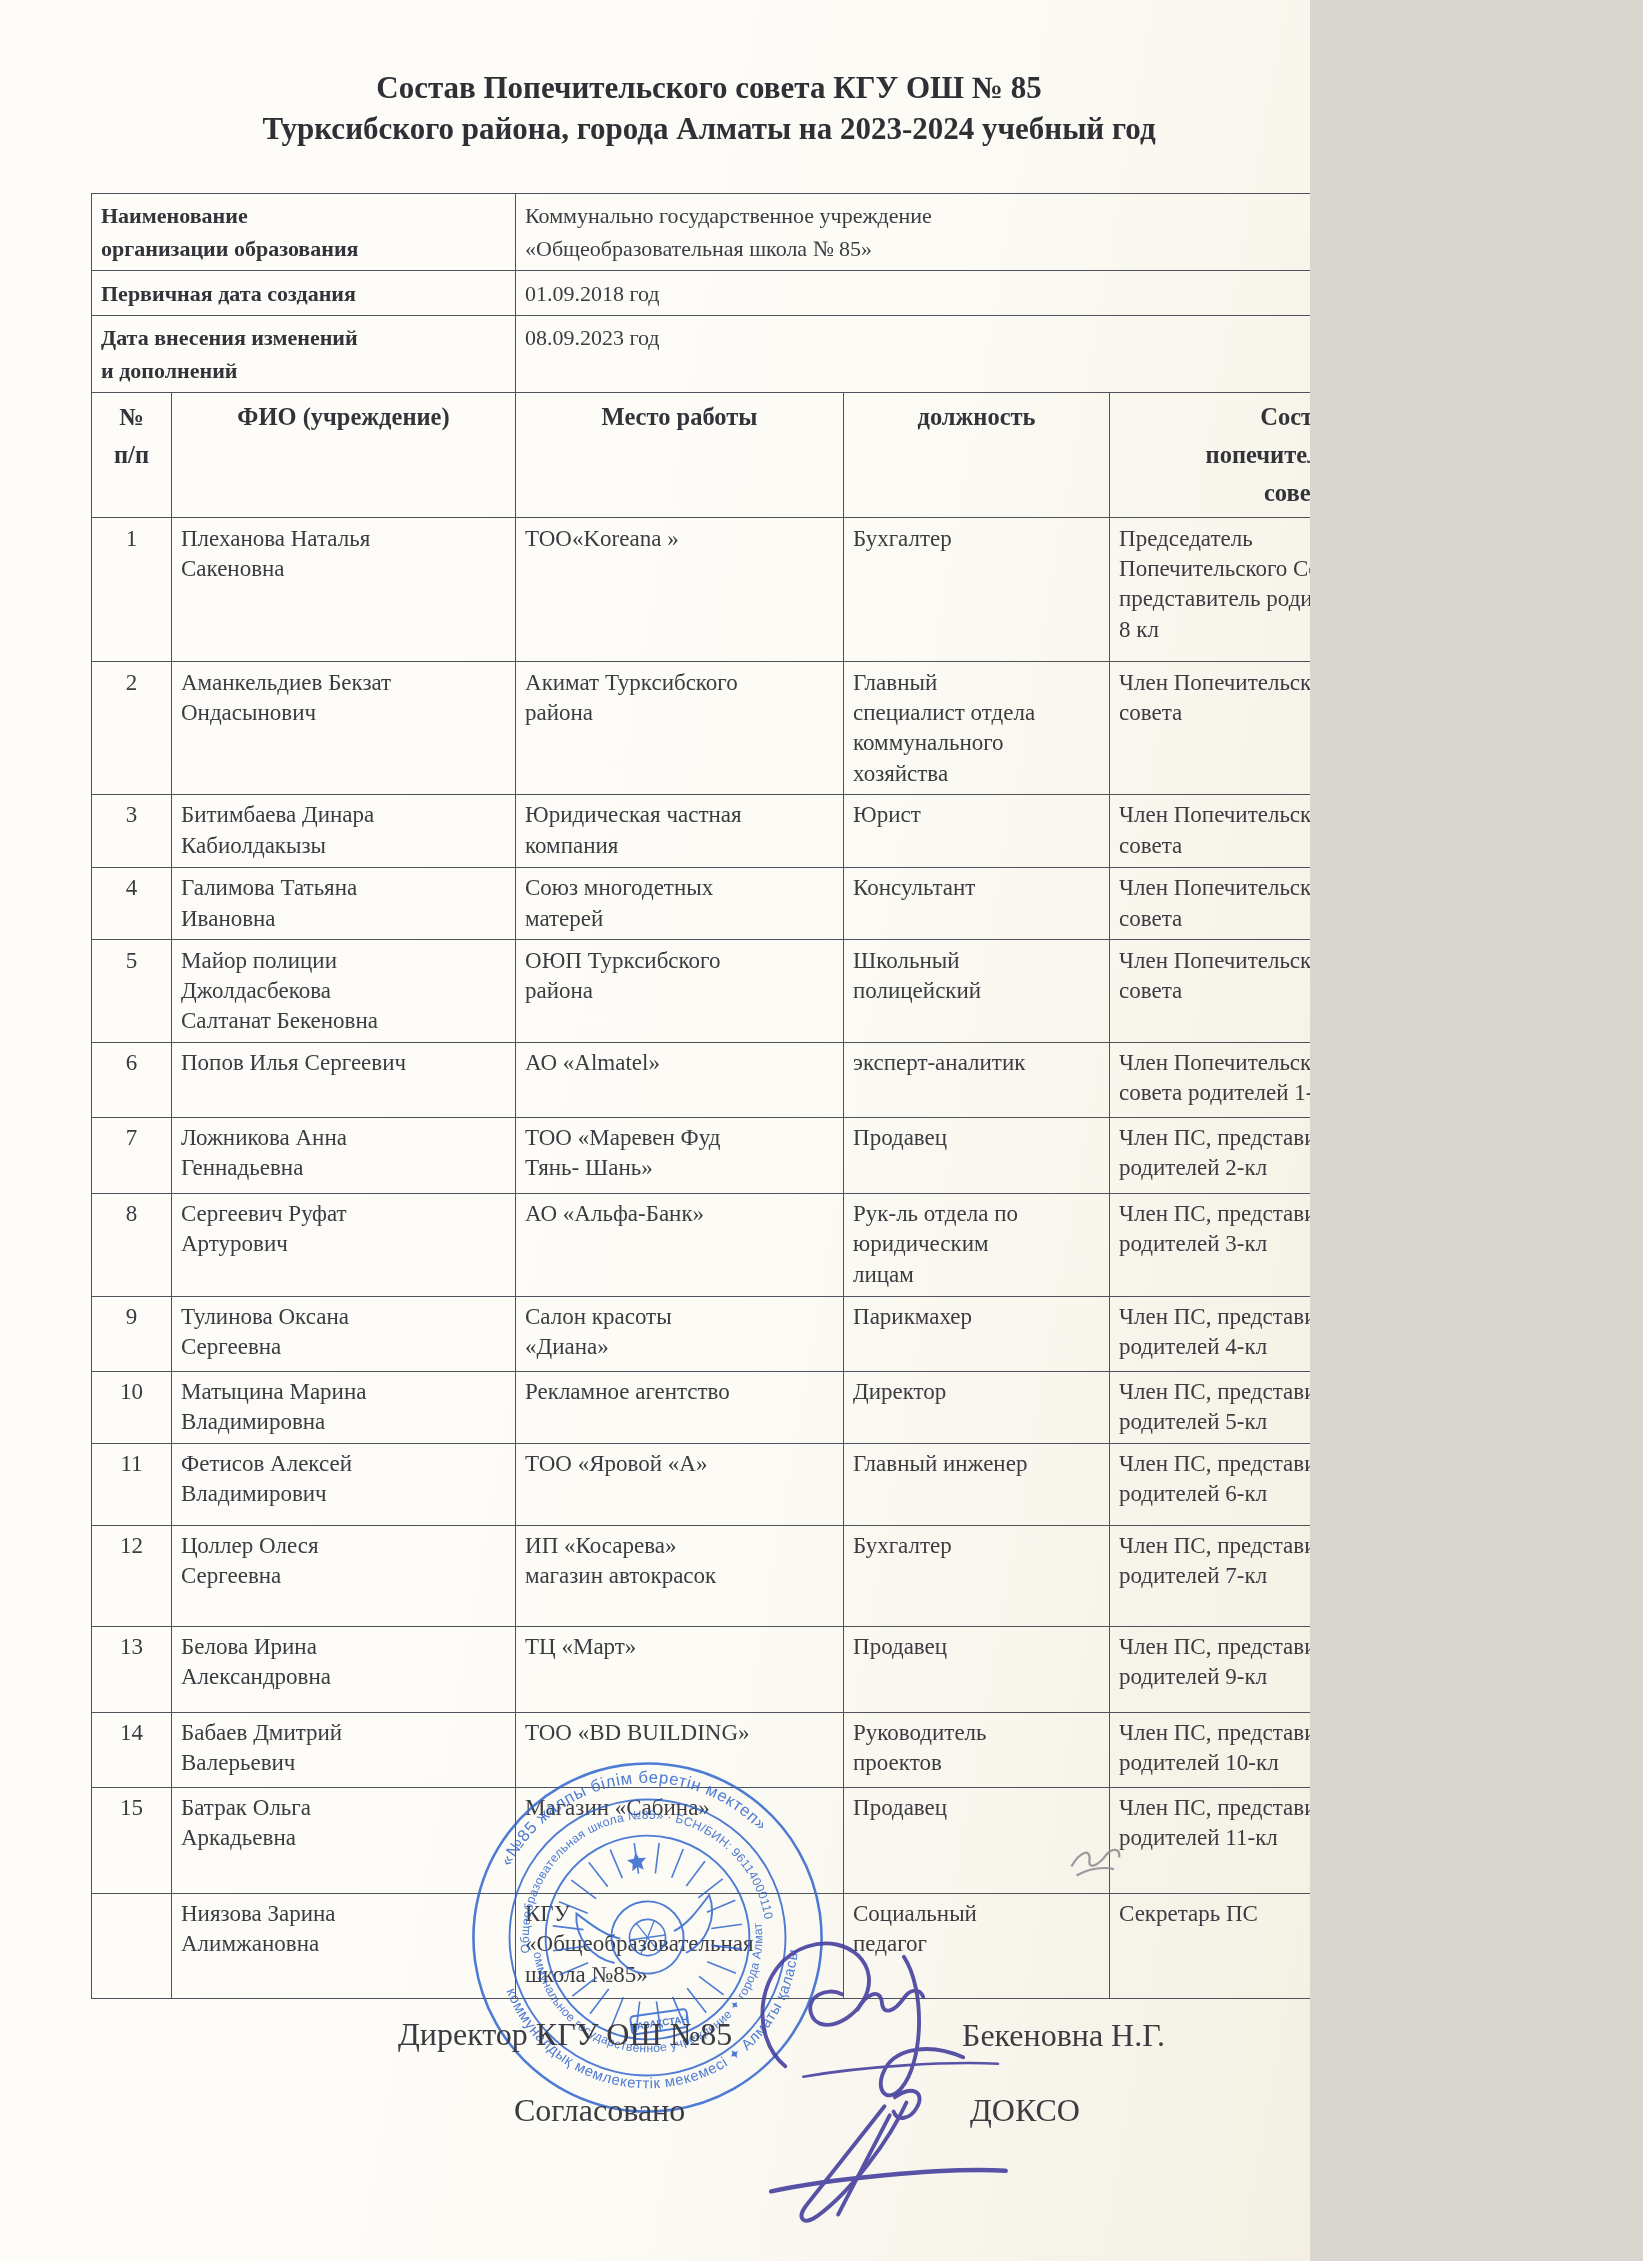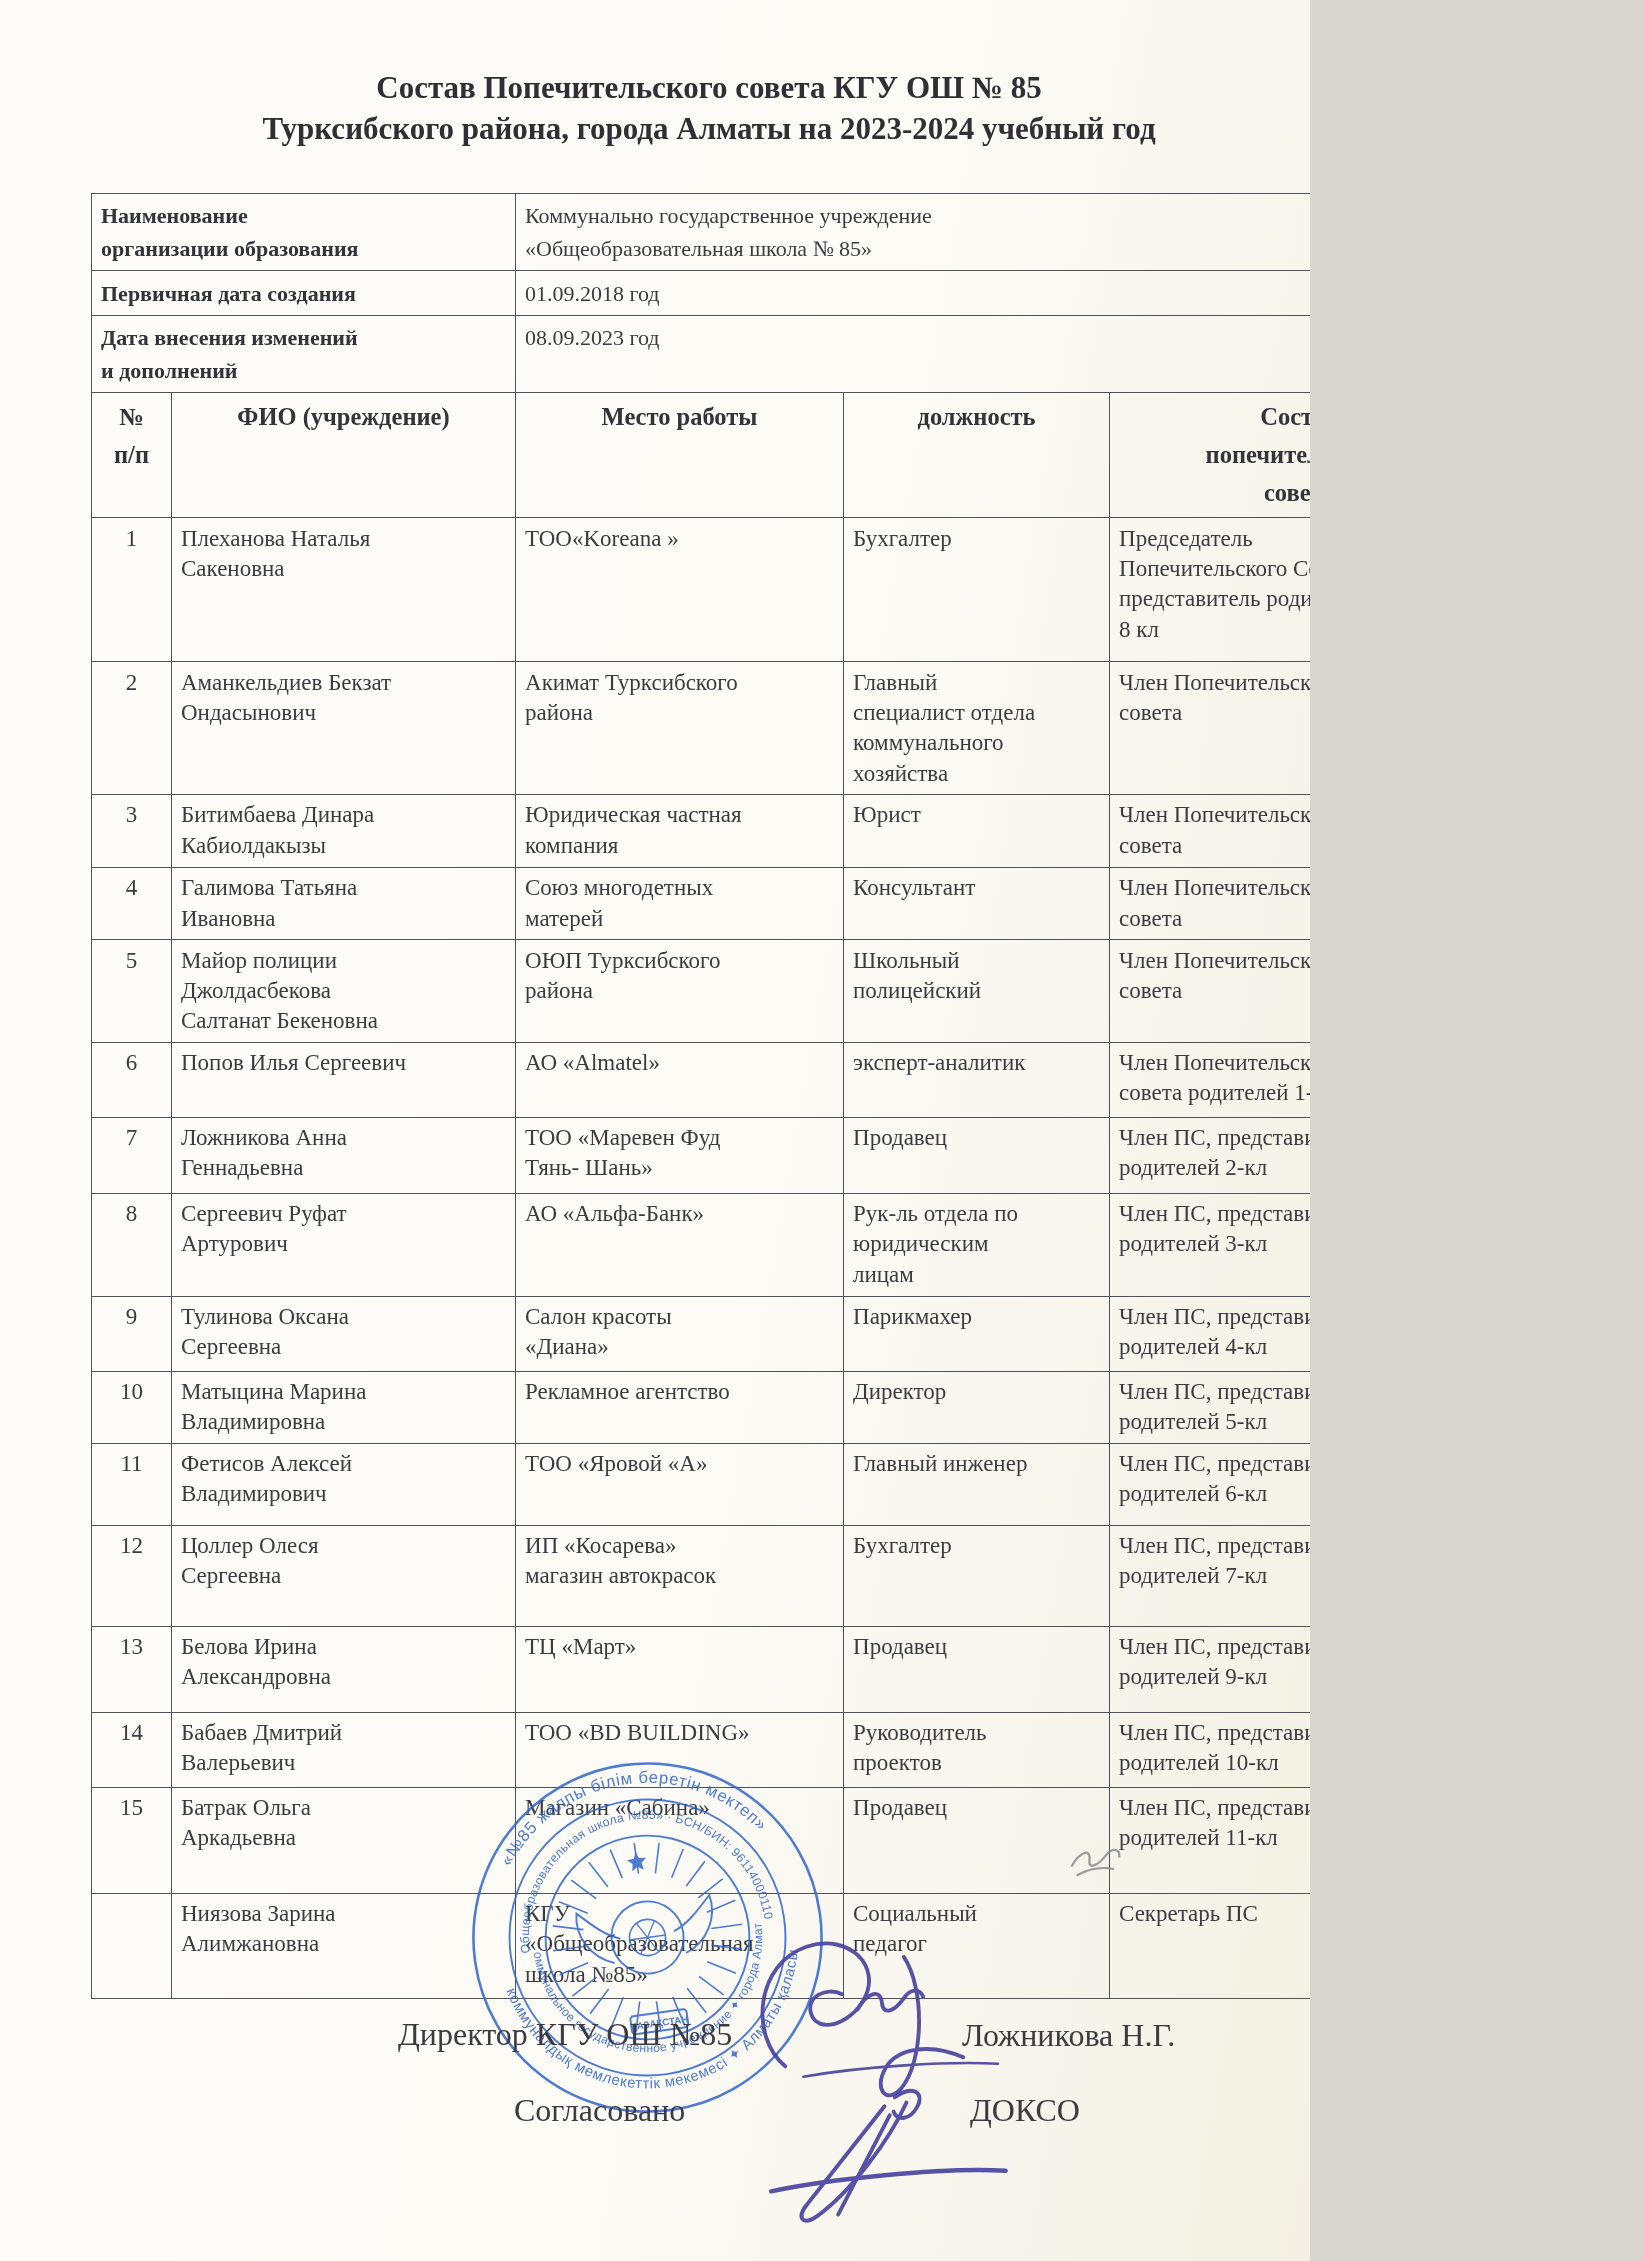--- a/index.html
+++ b/index.html
@@ -317,18 +317,18 @@
       <path d="M1388,3254 c 26,-20 48,-8 34,16 c -10,18 -30,22 -36,6"></path>
       <path d="M1406,3262 C1380,3320 1320,3400 1268,3438 C1246,3454 1234,3442 1252,3420 C1290,3372 1342,3306 1372,3268"></path>
       <path d="M1300,3436 L1380,3282"></path>
       <path d="M1196,3400 C1280,3382 1460,3362 1560,3368" stroke-width="7"></path>
     </g>
     <path d="M1662,2896 c 12,-22 30,-30 28,-10 c -2,16 14,8 26,-8 c 10,-12 22,-10 20,4 m -66,28 c 18,-10 40,-14 58,-10" fill="none" stroke="#8b8b92" stroke-width="3.5" opacity="0.85"></path>
     <path d="M2066,158 c 10,14 6,34 -2,50 c -8,16 -4,30 6,38 m -16,-74 c 8,-10 20,-8 24,2 m -34,10 c -6,10 -8,22 -4,30" fill="none" stroke="#46464c" stroke-width="3.5" opacity="0.8"></path>
   </svg>
 
   <div class="footer-text ft-director">Директор КГУ ОШ №85</div>
-  <div class="footer-text ft-director-name">Ложникова Н.Г.</div>
+  <div class="footer-text ft-director-name">Бекеновна Н.Г.</div>
   <div class="footer-text ft-approved">Согласовано</div>
   <div class="footer-text ft-approved-name">ДОКСО</div>
 
 </div>
 
 
 </body></html>

